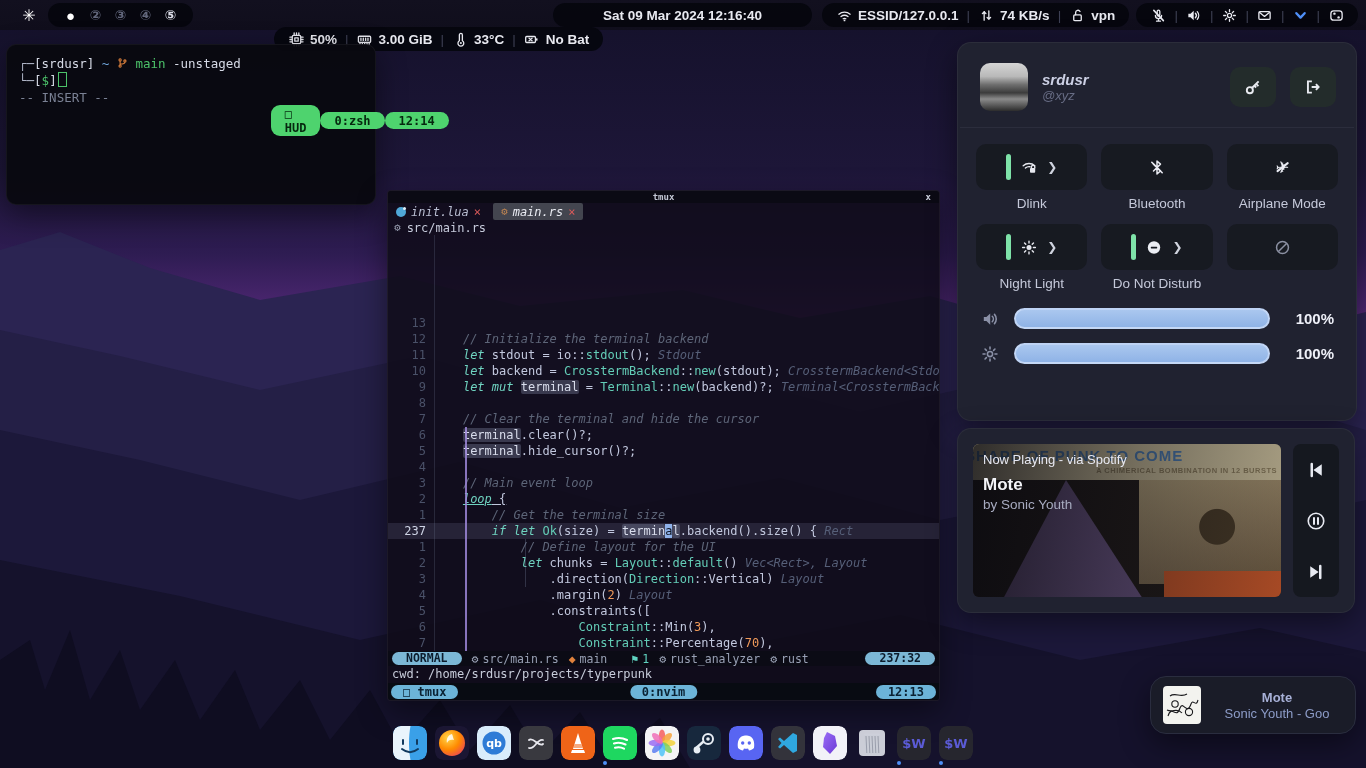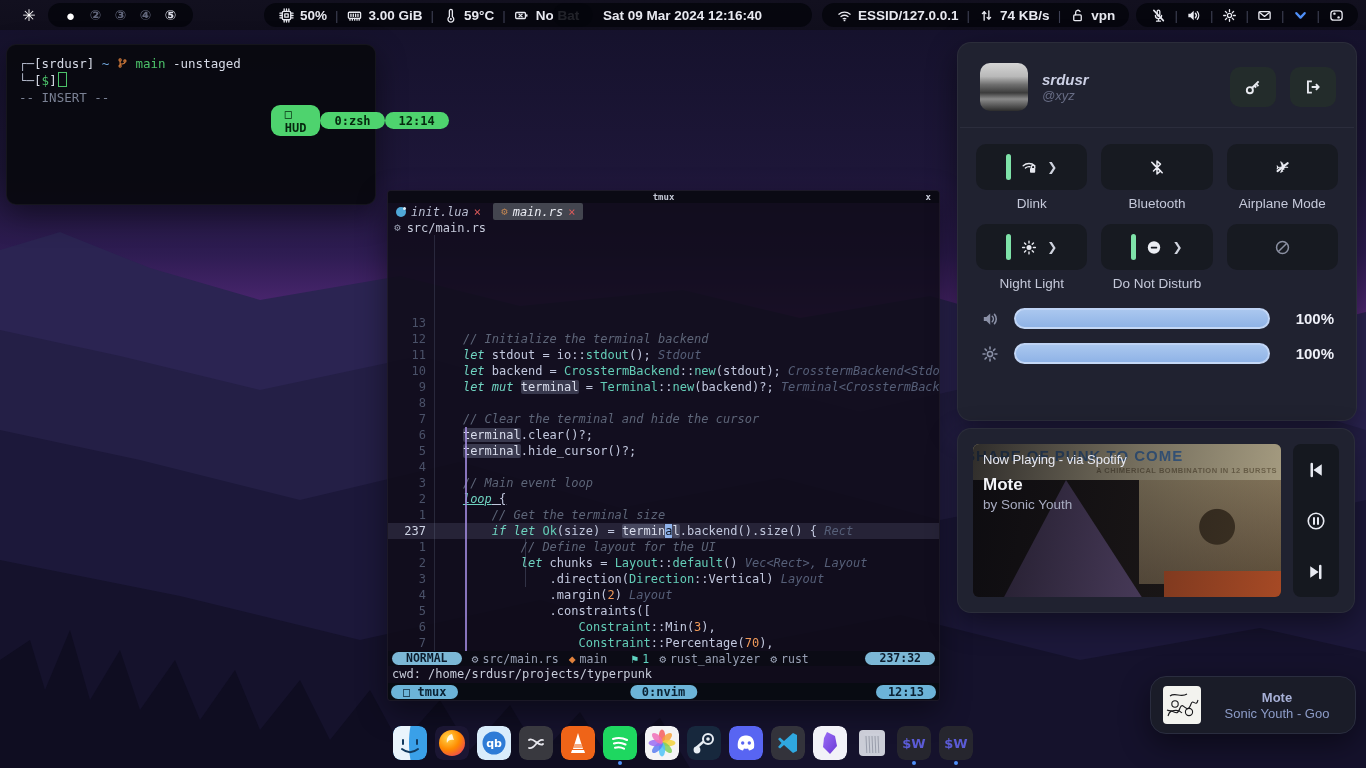--- a/index.html
+++ b/index.html
@@ -139,21 +139,21 @@
     display:flex;align-items:center;gap:10px;padding:0 12px;box-sizing:border-box;}
   #n-art{width:38px;height:38px;border-radius:4px;background:#f3f3ef;flex:none;}
   #n-art svg{width:38px;height:38px;}
   #n-txt{flex:1;text-align:center;}
   #n-title{font-size:13px;font-weight:700;color:#a8b1d8;}
   #n-body{font-size:13px;color:#8d9cc8;margin-top:1px;}
 
   
   #dock{position:absolute;left:50%;bottom:3px;transform:translateX(-50%);display:flex;gap:8px;align-items:flex-start;}
   .dicon{width:34px;height:34px;border-radius:8px;position:relative;overflow:hidden;flex:none;}
-  .dwrap{display:flex;flex-direction:column;align-items:center;gap:1px;}
+  .dwrap{display:flex;flex-direction:column;align-items:flex-start;gap:1px;}
   .ddot{width:4px;height:4px;border-radius:50%;background:#4f8ff7;}
   .ddot.off{visibility:hidden;}
   .dicon svg{position:absolute;inset:0;width:100%;height:100%;}
   .dicon .swlbl{position:absolute;inset:0;display:flex;align-items:center;justify-content:center;
     font-weight:700;font-size:13px;color:#5b5bd6;font-family:"DejaVu Sans",sans-serif;}
 </style>
 </head>
 <body>
 
 <div id="stage">
@@ -170,21 +170,21 @@
 
   <div id="topbar">
     <div id="launcher">✳</div>
     <div class="pill" style="left:48px;">
         <span class="ws active">●</span>
         <span class="ws dim">②</span>
         <span class="ws dim">③</span>
         <span class="ws dim">④</span>
         <span class="ws occupied">⑤</span>
       </div>
-    <div class="pill" style="left:264px;">
+    <div class="pill" style="left:274px;margin-top:24px;">
         <span style="display: inline-flex; align-items: center; gap: 6px;">
           <span class="ticon">
             <svg viewBox="0 0 16 16" fill="none" stroke="currentColor" stroke-width="1.4" stroke-linecap="round" stroke-linejoin="round">
               <rect x="3.5" y="3.5" width="9" height="9" rx="1.5"></rect>
               <rect x="6.2" y="6.2" width="3.6" height="3.6"></rect>
               <path d="M5.5 1v2M8 1v2M10.5 1v2M5.5 13v2M8 13v2M10.5 13v2M1 5.5h2M1 8h2M1 10.5h2M13 5.5h2M13 8h2M13 10.5h2"></path>
             </svg>
           </span>
           <span>50%</span>
         </span>
@@ -199,21 +199,21 @@
           <span>3.00 GiB</span>
         </span>
         <span class="sep">|</span>
         <span style="display: inline-flex; align-items: center; gap: 6px;">
           <span class="ticon">
             <svg viewBox="0 0 16 16" fill="none" stroke="currentColor" stroke-width="1.4" stroke-linecap="round" stroke-linejoin="round">
               <path d="M6.8 9.3V3.1a1.6 1.6 0 0 1 3.2 0v6.2a3.1 3.1 0 1 1-3.2 0z"></path>
               <circle cx="8.4" cy="11.8" r="1.1" fill="currentColor" stroke="none"></circle>
             </svg>
           </span>
-          <span>59°C</span>
+          <span>33°C</span>
         </span>
         <span class="sep">|</span>
         <span style="display: inline-flex; align-items: center; gap: 6px;">
           <span class="ticon">
             <svg viewBox="0 0 16 16" fill="none" stroke="currentColor" stroke-width="1.4" stroke-linecap="round" stroke-linejoin="round">
               <rect x="1.8" y="4.8" width="10.4" height="6.4" rx="1"></rect>
               <rect x="12.8" y="6.8" width="1.6" height="2.4" fill="currentColor" stroke="none"></rect>
               <path d="M5.4 6.6l3.2 2.8M8.6 6.6L5.4 9.4"></path>
             </svg>
           </span>

